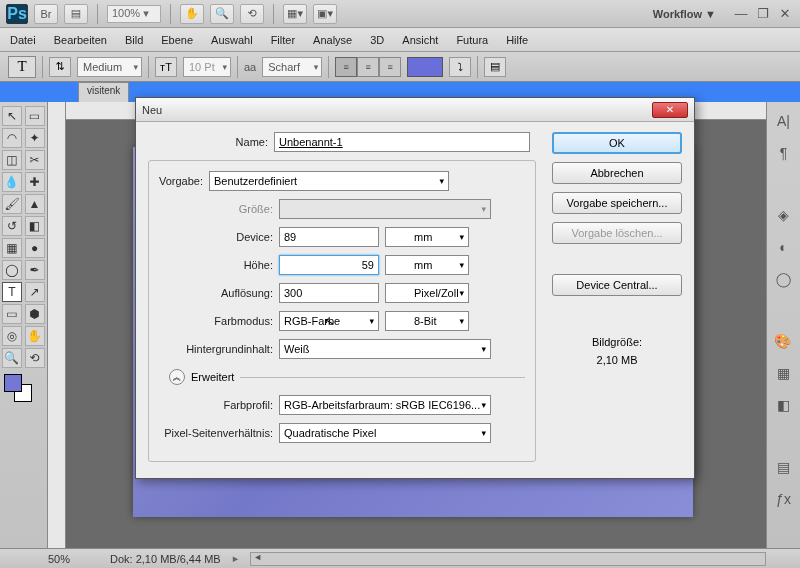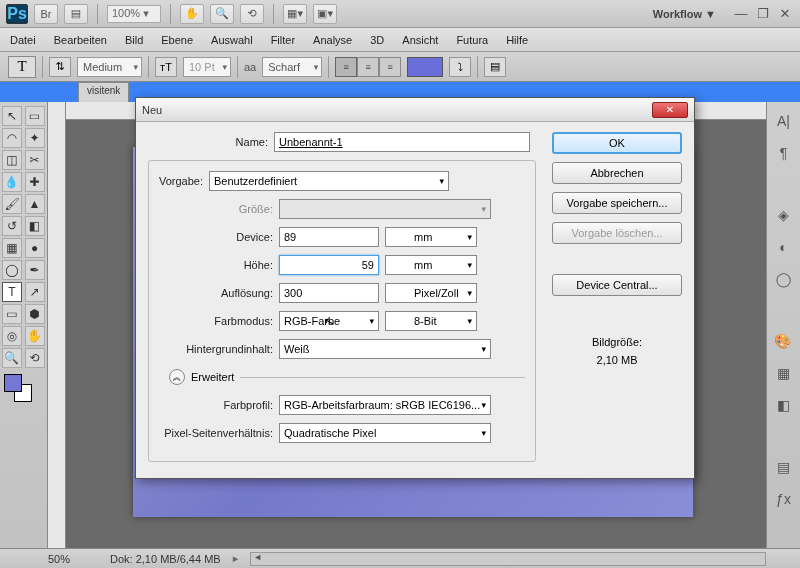--- a/index.html
+++ b/index.html
@@ -71,21 +71,21 @@
 .dlg-body { display:flex; padding:10px 12px 16px 12px; gap:16px;}
 .dlg-form { flex:1; }
 .form-row { display:flex; align-items:center; margin-bottom:8px; gap:6px;}
 .form-label { width:120px; text-align:right; color:#222; }
 .form-input { height:20px; border:1px solid #888; background:#fff; padding:0 4px; font-size:11px;}
 .form-input.wide { width:256px;text-decoration:underline; }
 .form-input.med { width:100px; }
 .form-combo { height:20px; border:1px solid #888; background:#fff; padding:0 4px; position:relative; display:flex; align-items:center;}
 .form-combo::after { content:"▾"; position:absolute; right:4px; font-size:9px;}
 .form-combo.wide { width:240px; }
-.form-combo.unit { width:92px;padding-left:28px; }
+.form-combo.unit { width:84px;padding-left:28px; }
 .form-combo.disabled { background:#e5e5e5; color:#888;}
 .fieldset { border:1px solid #bbb; border-radius:3px; padding:10px 10px 10px 4px; margin-top:4px;}
 .expand-row { display:flex; align-items:center; gap:6px; margin:10px 0 10px 16px;}
 .expand-btn { width:16px; height:16px; border:1px solid #888; border-radius:8px; background:#f5f5f5; display:flex; align-items:center; justify-content:center; font-size:9px;}
 .hr { flex:1; height:1px; background:#bbb; }
 .cursor { display:inline-block; transform:rotate(-15deg); font-size:13px; margin-left:-16px;}
 
 .dlg-buttons { width:130px; display:flex; flex-direction:column; gap:8px;}
 .dlg-btn { height:22px; border:1px solid #888; background:linear-gradient(#fafafa,#e2e2e2); border-radius:3px; display:flex; align-items:center; justify-content:center; cursor:pointer;}
 .dlg-btn.primary { border:2px solid #4aa0e0; background:linear-gradient(#eaf5ff,#cde6fa);}

